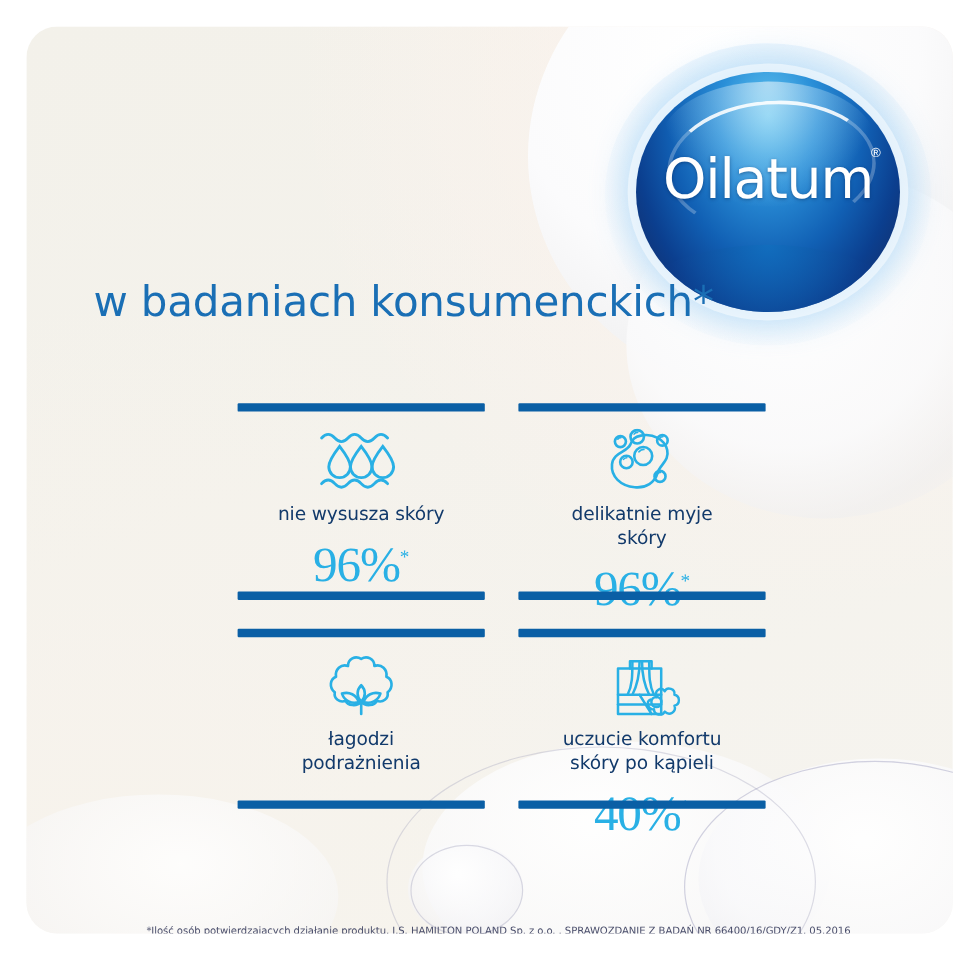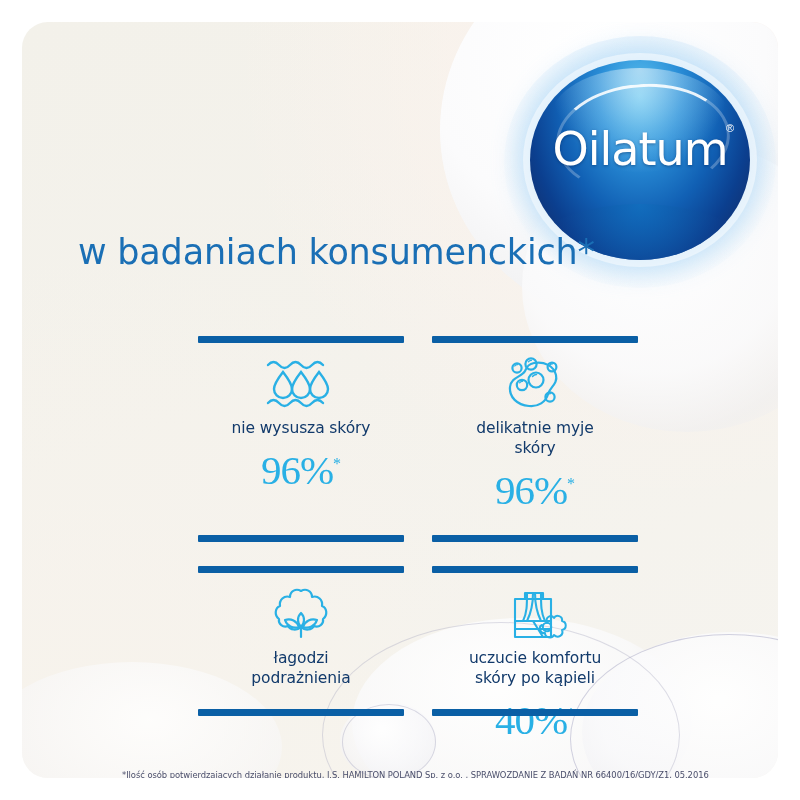--- a/index.html
+++ b/index.html
@@ -19,20 +19,21 @@
   .card{
     position:absolute;
     left:22px;top:22px;
     width:756px;height:756px;
     border-radius:26px;
     background:
       radial-gradient(circle at 86% 6%, #fdf3ee 0%, rgba(253,243,238,0) 46%),
       radial-gradient(circle at 8% 96%, #f7f3ec 0%, rgba(247,243,236,0) 50%),
       linear-gradient(160deg,#f3f1ea 0%,#f4f2ec 45%,#f6f4ef 100%);
     overflow:hidden;
+    padding-left:16px;
   }
   
   .bub{position:absolute;border-radius:50%;pointer-events:none;}
   .bub-logo{
     left:418px;top:-92px;width:430px;height:400px;
     background:radial-gradient(ellipse at 36% 30%, #ffffff 0%, #fbfbfc 44%, #f1f1f2 66%, rgba(241,241,242,0) 78%);
     filter:blur(0.4px);
   }
   .bub-logo2{
     left:500px;top:120px;width:330px;height:290px;
@@ -111,21 +112,21 @@
   .headline .l2{display:block;}
 
   
   .grid{
     position:absolute;left:176px;top:314px;width:440px;
   }
   .row{display:flex;justify-content:space-between;}
   .cell{width:206px;position:relative;}
   .bar{height:7px;background:#0a5fa5;border-radius:1px;}
   .cell-body{
-    height:192px;
+    height:150px;
     display:flex;flex-direction:column;align-items:center;justify-content:flex-start;
     padding-top:14px;box-sizing:border-box;
   }
   .icon{height:54px;display:flex;align-items:center;justify-content:center;}
   .label{
     margin-top:8px;text-align:center;color:#123a6b;
     font-family:"DejaVu Sans", sans-serif;
     font-size:15.5px;line-height:1.28;font-weight:400;letter-spacing:-0.1px;
   }
   .pct{

